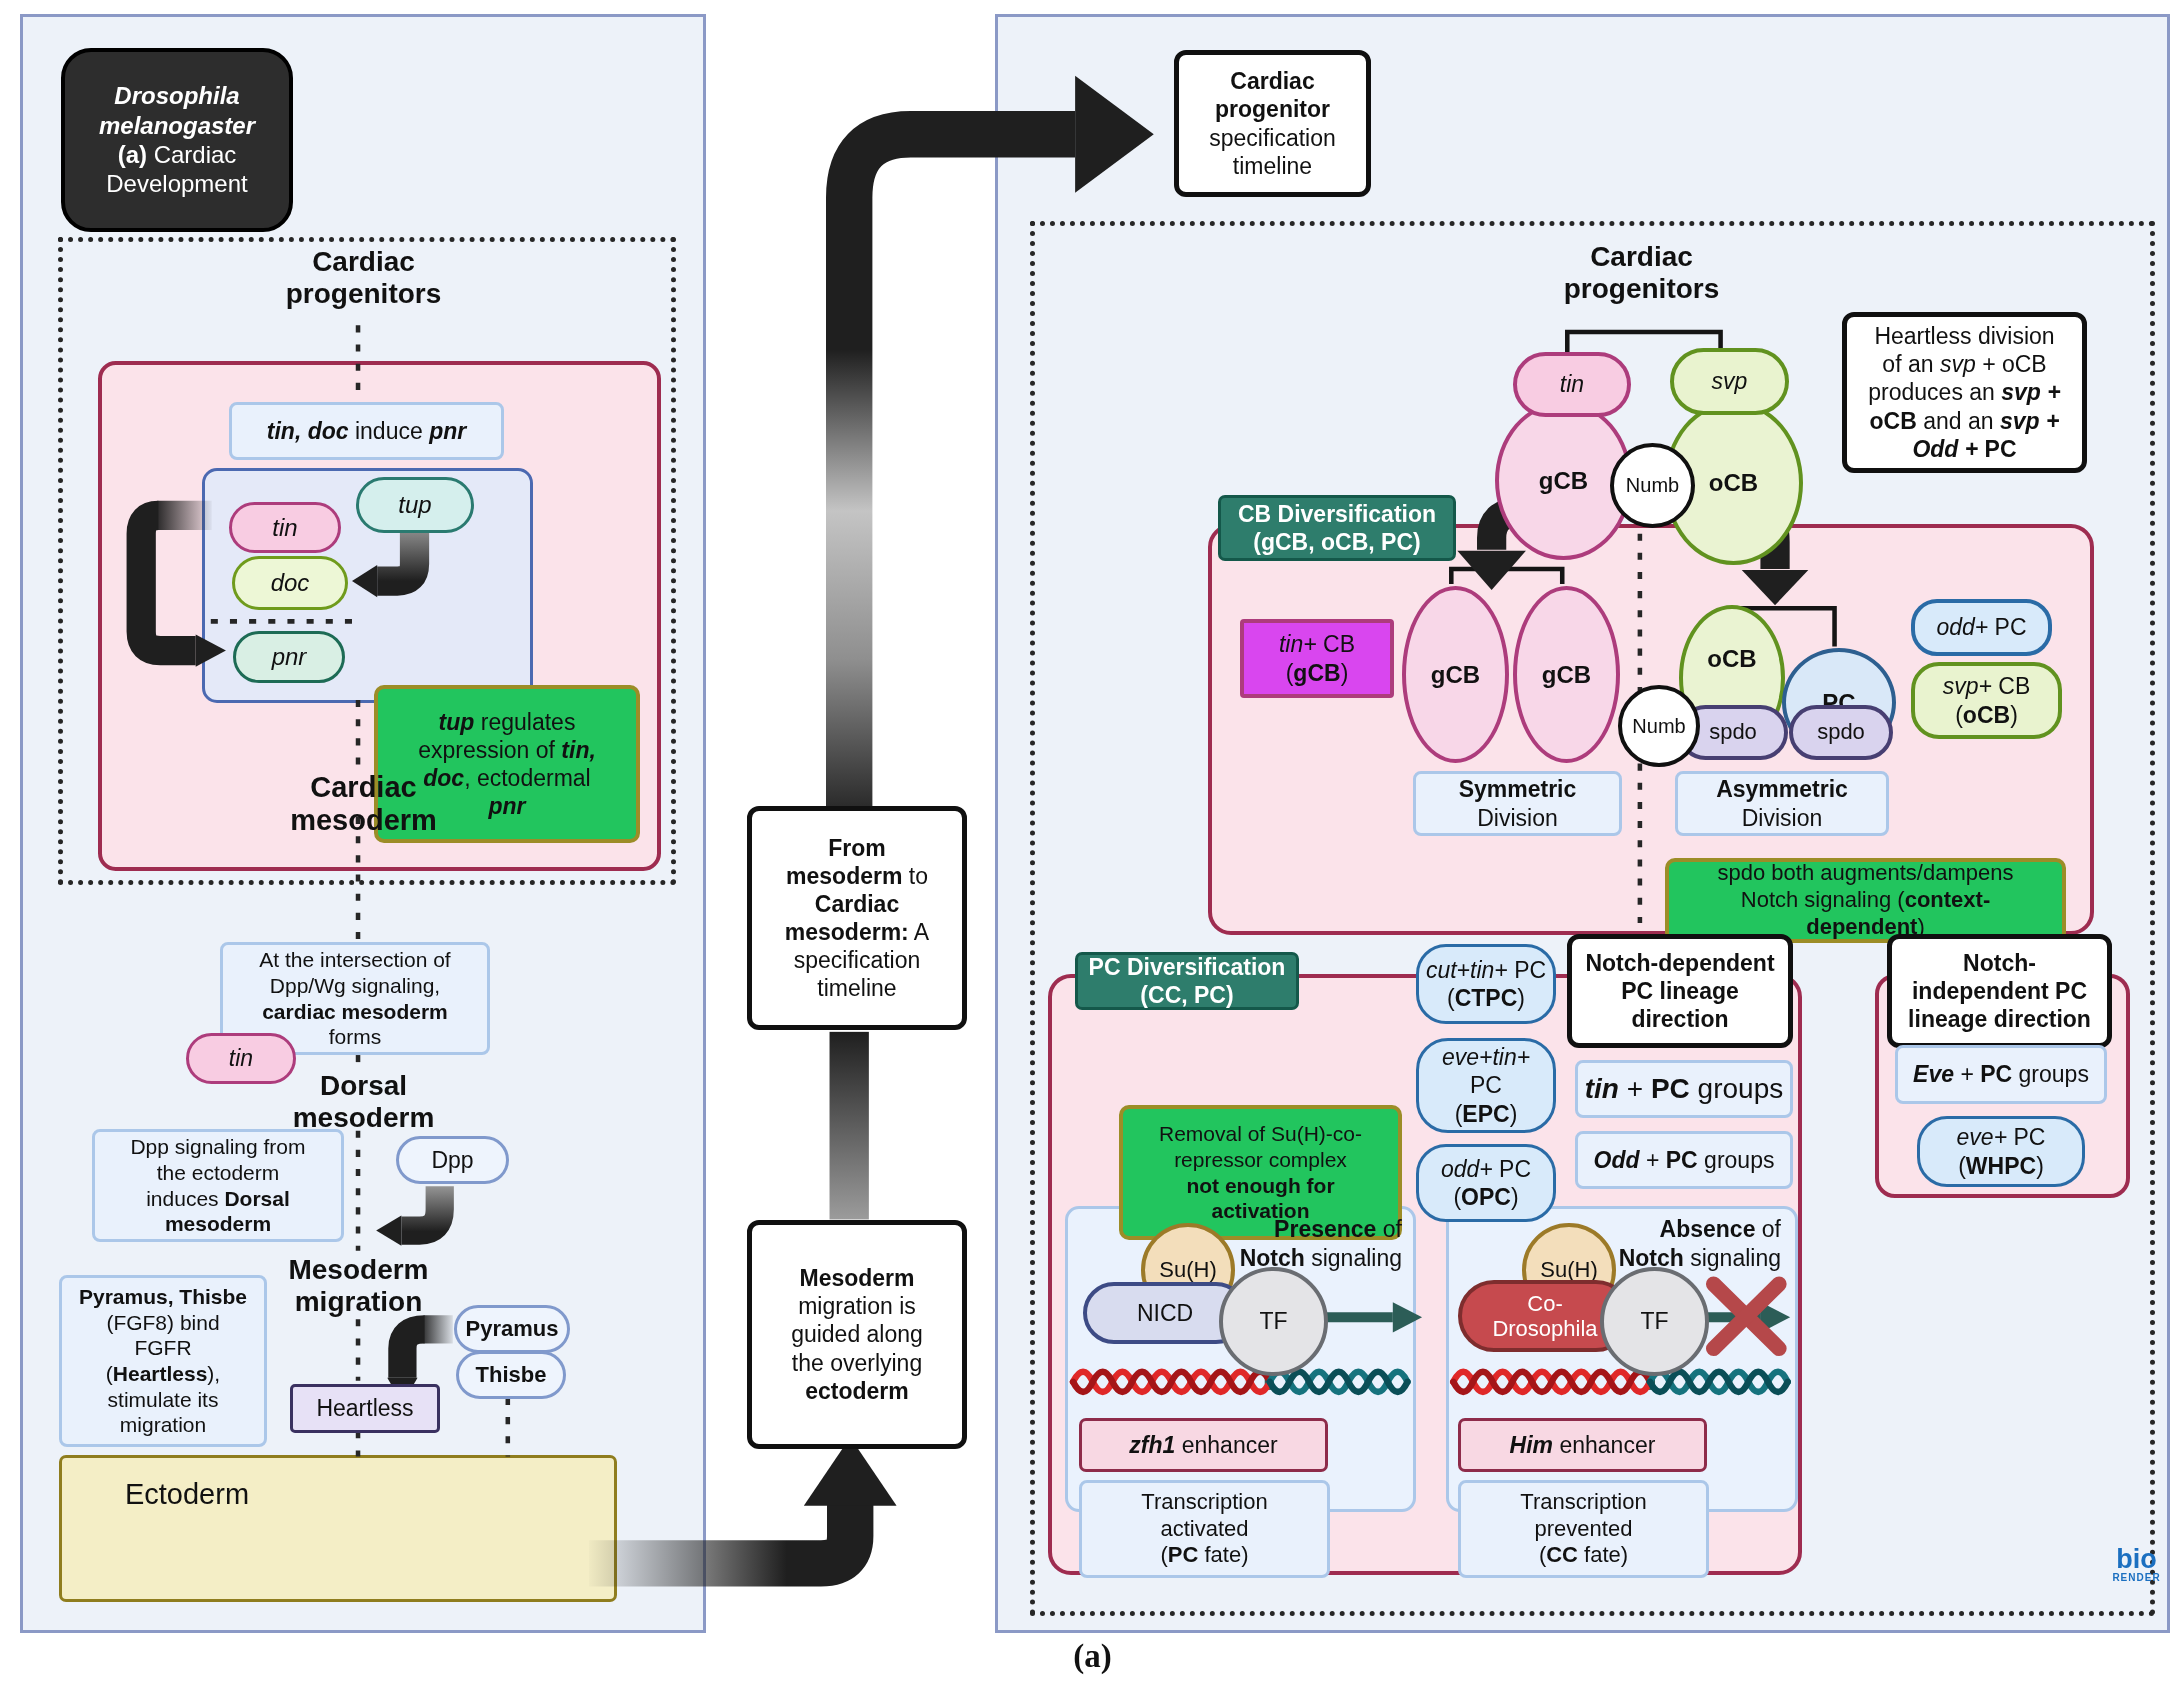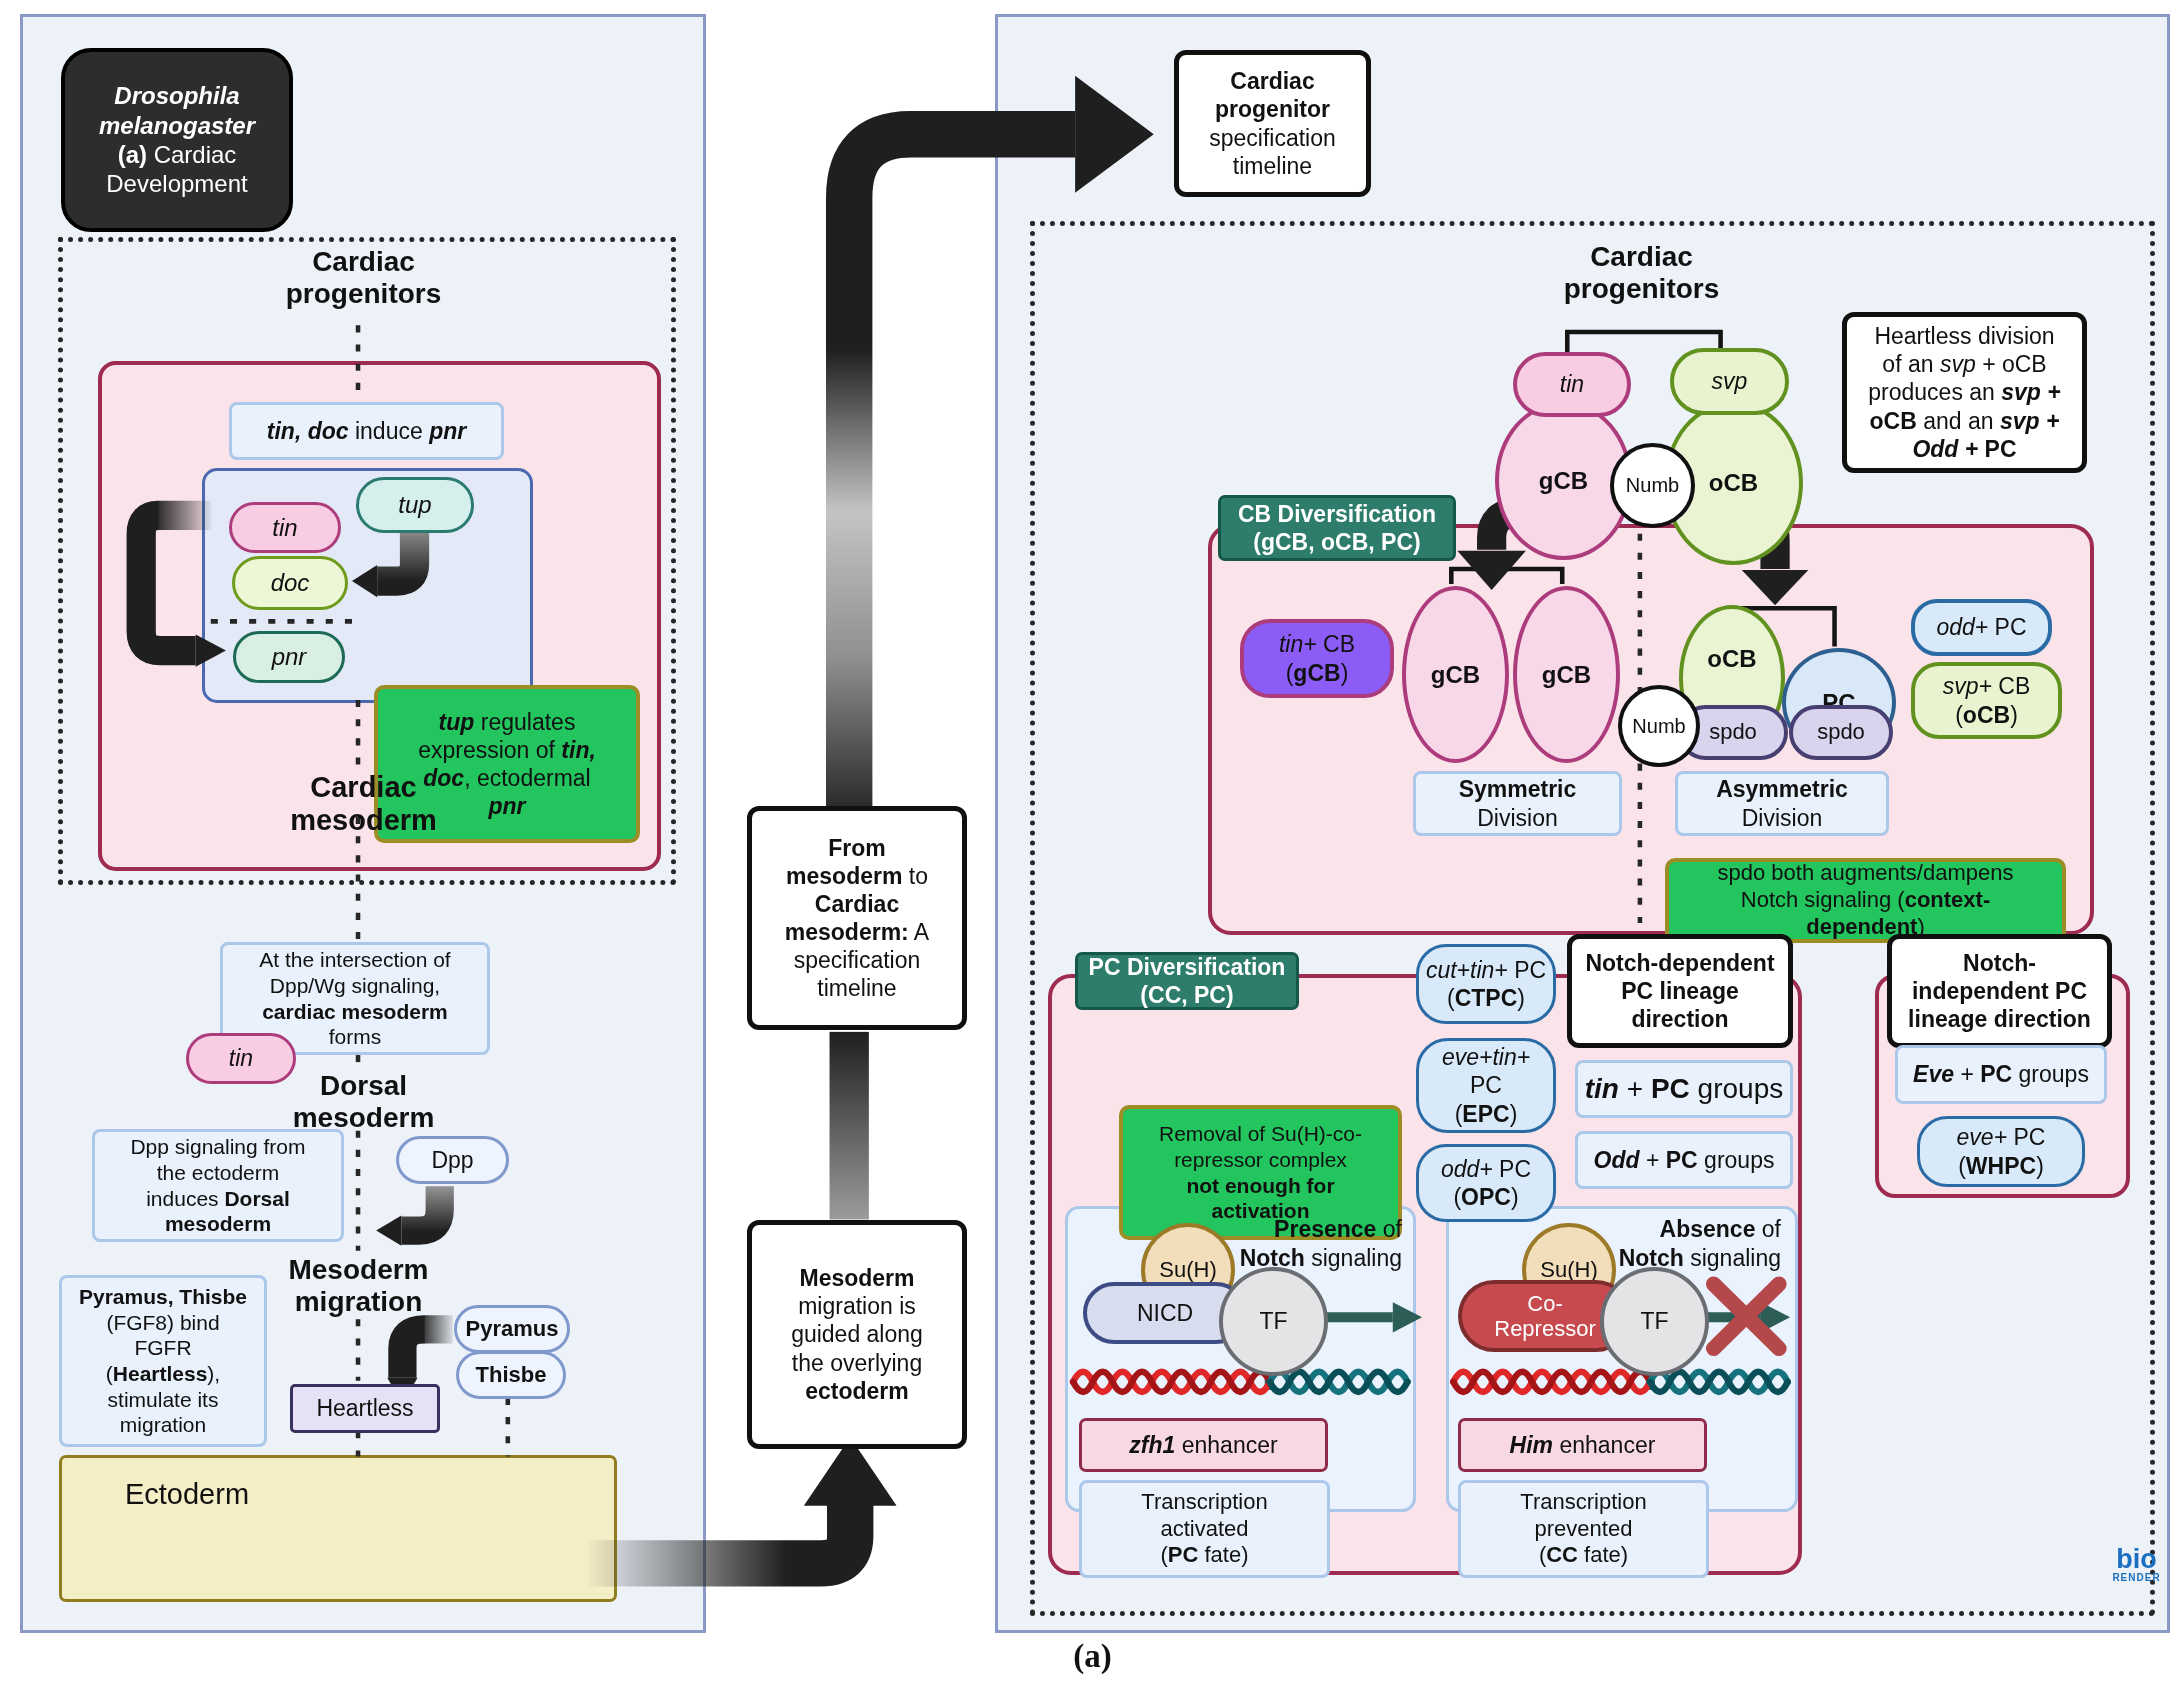--- a/index.html
+++ b/index.html
@@ -285,21 +285,21 @@
       <div class="ln"><span>Heartless division</span></div>
       <div class="ln"><span>of an </span><span class="i">svp +</span><span> oCB</span></div>
       <div class="ln"><span>produces an </span><span class="b i">svp +</span></div>
       <div class="ln"><span class="b">oCB</span><span> and an </span><span class="b i">svp +</span></div>
       <div class="ln"><span class="b i">Odd +</span><span class="b"> PC</span></div>
     </div>
 
   <div class="fg tealbox pre" style="left:1218px;top:495px;width:232px;height:60px;font-size:23px;">CB Diversification
 (gCB, oCB, PC)</div>
 
-  <div class="fg pill" style="left:1240px;top:619px;width:146px;height:71px;background:#8b5cf6;border:4px solid #ad3c7c;border-radius:30px;font-size:23px;">
+  <div class="fg pill" style="left:1240px;top:619px;width:146px;height:71px;background:#d946ef;border:4px solid #ad3c7c;border-radius:4px;font-size:23px;">
       <div class="ln"><span class="i">tin+</span><span> CB</span></div>
       <div class="ln"><span>(</span><span class="b">gCB</span><span>)</span></div>
     </div>
   <div class="fg" style="left:1402px;top:586px;width:99px;height:169px;background:#f8d7e8;border:4px solid #ad3c7c;border-radius:50%;font-size:24px;font-weight:bold;">
       <span>gCB</span>
     </div>
   <div class="fg" style="left:1513px;top:586px;width:99px;height:169px;background:#f8d7e8;border:4px solid #ad3c7c;border-radius:50%;font-size:24px;font-weight:bold;">
       <span>gCB</span>
     </div>
   <div class="fg" style="left:1679px;top:605px;width:106px;height:146px;background:#eaf3d2;border:4px solid #61921f;border-radius:50%;align-items:center;justify-content:flex-start;padding-top:35px;box-sizing:border-box;font-size:24px;font-weight:bold;">
@@ -395,21 +395,21 @@
   <div class="fg bluebox z5" style="left:1079px;top:1480px;width:245px;height:92px;font-size:22px;">
       <div class="ln"><span>Transcription</span></div>
       <div class="ln"><span>activated</span></div>
       <div class="ln"><span>(</span><span class="b">PC</span><span> fate)</span></div>
     </div>
 
   <div class="fg z5" style="left:1522px;top:1223px;width:86px;height:86px;background:#f3debb;border:4px solid #9c7a28;border-radius:50%;font-size:22px;">
       <span>Su(H)</span>
     </div>
   <div class="fg pill z5 pre" style="left:1458px;top:1280px;width:166px;height:64px;background:#c64a4e;border:4px solid #7e2d2e;color:#fff;font-size:22px;line-height:1.15;"><span class="pre">Co-
-Repressor</span></div>
+Drosophila</span></div>
   <div class="fg z5" style="left:1600px;top:1267px;width:101px;height:101px;background:#e4e4e7;border:4px solid #6a6d72;border-radius:50%;font-size:23px;">
       <span>TF</span>
     </div>
   <div class="fg z5" style="left:1458px;top:1418px;width:243px;height:48px;background:#f8d8e3;border:3.5px solid #8e2b4a;border-radius:7px;font-size:23px;">
       <div class="ln"><span class="b i">Him</span><span> enhancer</span></div>
     </div>
   <div class="fg bluebox z5" style="left:1458px;top:1480px;width:245px;height:92px;font-size:22px;">
       <div class="ln"><span>Transcription</span></div>
       <div class="ln"><span>prevented</span></div>
       <div class="ln"><span>(</span><span class="b">CC</span><span> fate)</span></div>

